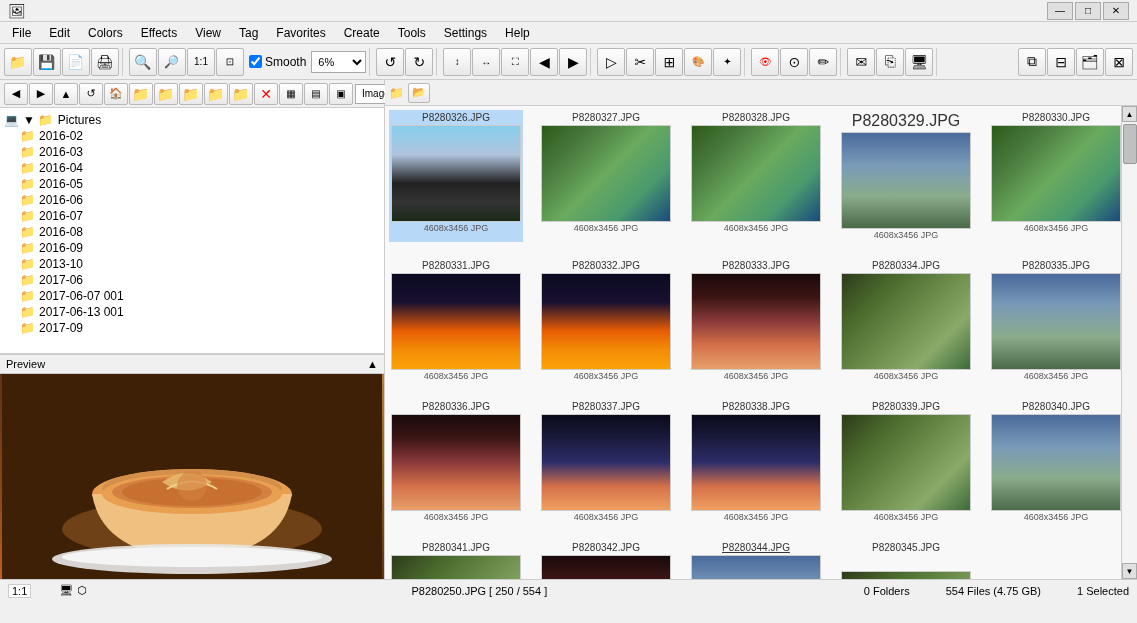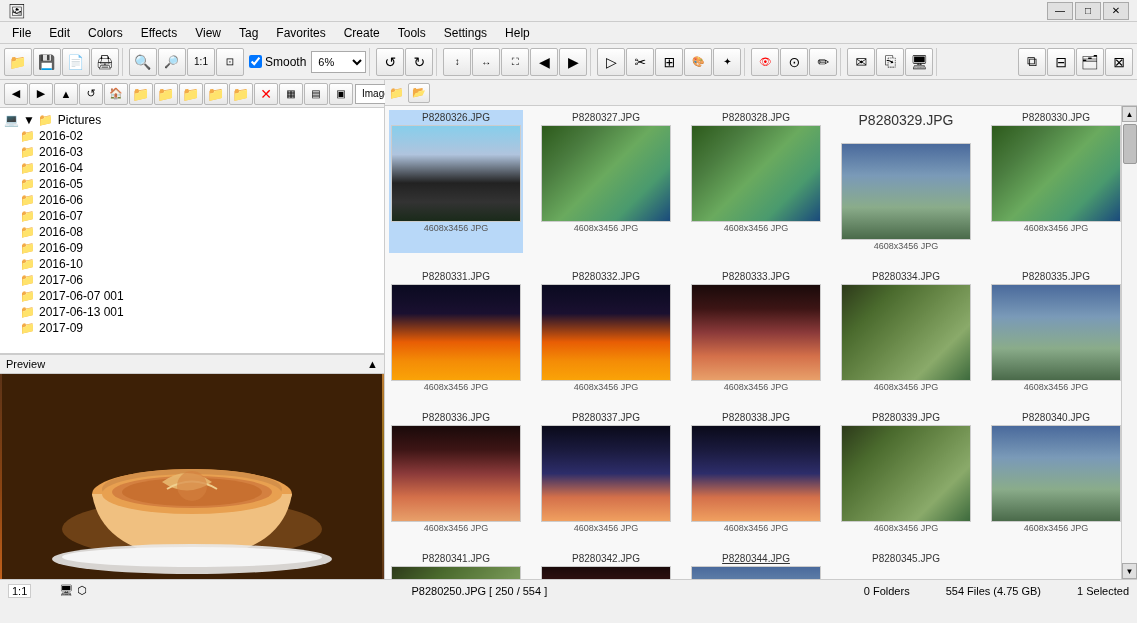--- a/index.html
+++ b/index.html
@@ -197,21 +197,21 @@
         <div class="tree-item tree-indent">
           <span style="color:#ffc107;">📁</span>
           <span>2016-08</span>
         </div>
         <div class="tree-item tree-indent">
           <span style="color:#ffc107;">📁</span>
           <span>2016-09</span>
         </div>
         <div class="tree-item tree-indent">
           <span style="color:#ffc107;">📁</span>
-          <span>2016-10</span>
+          <span>2013-10</span>
         </div>
         <div class="tree-item tree-indent">
           <span style="color:#ffc107;">📁</span>
           <span>2017-06</span>
         </div>
         <div class="tree-item tree-indent">
           <span style="color:#ffc107;">📁</span>
           <span>2017-06-07 001</span>
         </div>
         <div class="tree-item tree-indent">
@@ -275,21 +275,21 @@
       <div style="font-size:10px; text-align:center; color:#333; margin-bottom:2px;">P8280327.JPG</div>
       <div style="width:130px; height:97px; border:1px solid #ccc; background: linear-gradient(135deg, #2d5a1b, #4a7c3f, #6aaa5e, #4a9a6e, #1a4a7c);"></div>
       <div style="font-size:9px; color:#555; text-align:center; margin-top:1px;">4608x3456   JPG</div>
     </div>
             <div class="thumb-cell">
       <div style="font-size:10px; color:#333; margin-bottom:2px;">P8280328.JPG</div>
       <div style="width:130px; height:97px; border:1px solid #ccc; background: linear-gradient(135deg, #2d5a1b, #4a7c3f, #6aaa5e, #4a9a6e, #1a4a7c);"></div>
       <div style="font-size:9px; color:#555; text-align:center; margin-top:1px;">4608x3456   JPG</div>
     </div>
             <div class="thumb-cell">
-      <div style="font-size:14px; text-align:center; color:#333; margin-bottom:15px;">P8280329.JPG</div>
+      <div style="font-size:16px; text-align:center; color:#333; margin-bottom:2px;">P8280329.JPG</div>
       <div style="width:130px; height:97px; border:1px solid #ccc; background: linear-gradient(180deg, #4a6a9c, #7a9ab8, #8aac8a, #4a6a4a);"></div>
       <div style="font-size:9px; color:#555; text-align:center; margin-top:1px;">4608x3456   JPG</div>
     </div>
             <div class="thumb-cell">
       <div style="font-size:10px; text-align:left; color:#333; margin-bottom:2px;">P8280330.JPG</div>
       <div style="width:130px; height:97px; border:1px solid #ccc; background: linear-gradient(135deg, #2d5a1b, #4a7c3f, #6aaa5e, #4a9a6e, #1a4a7c);"></div>
       <div style="font-size:9px; color:#555; text-align:center; margin-top:1px;">4608x3456   JPG</div>
     </div>
             <div class="thumb-cell">
       <div style="font-size:10px; text-align:center; color:#333; margin-bottom:2px;">P8280331.JPG</div>

